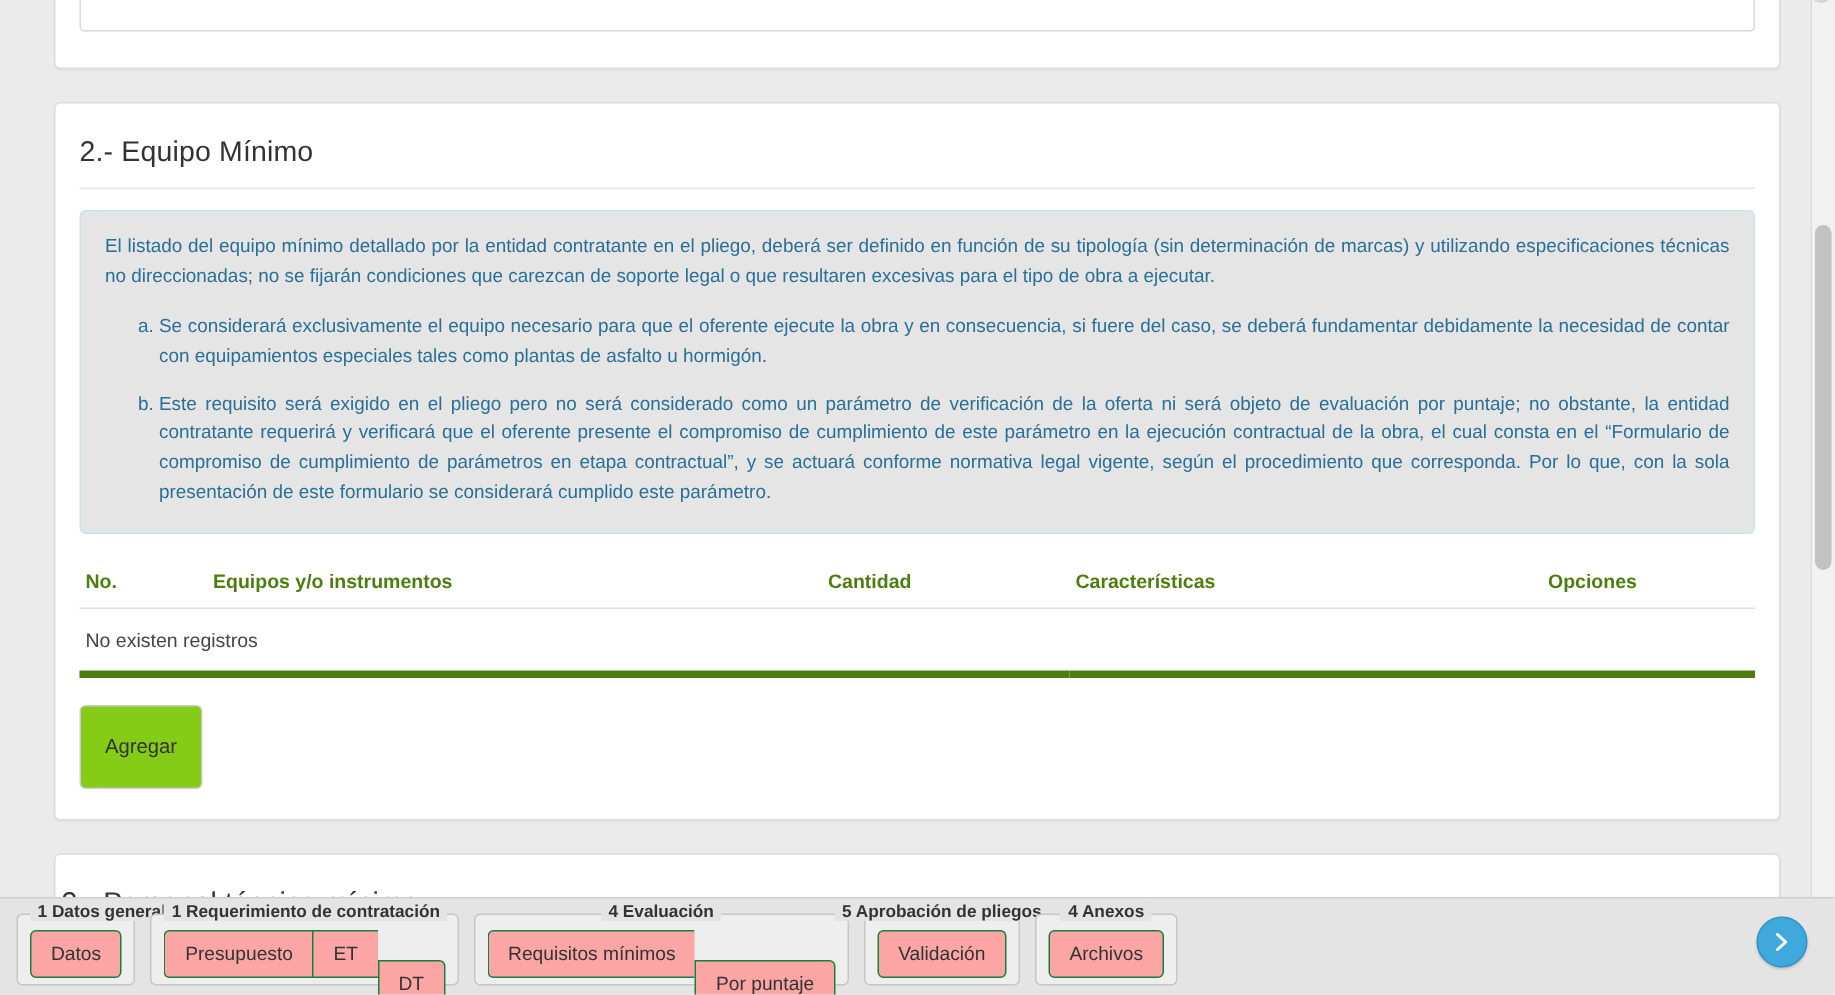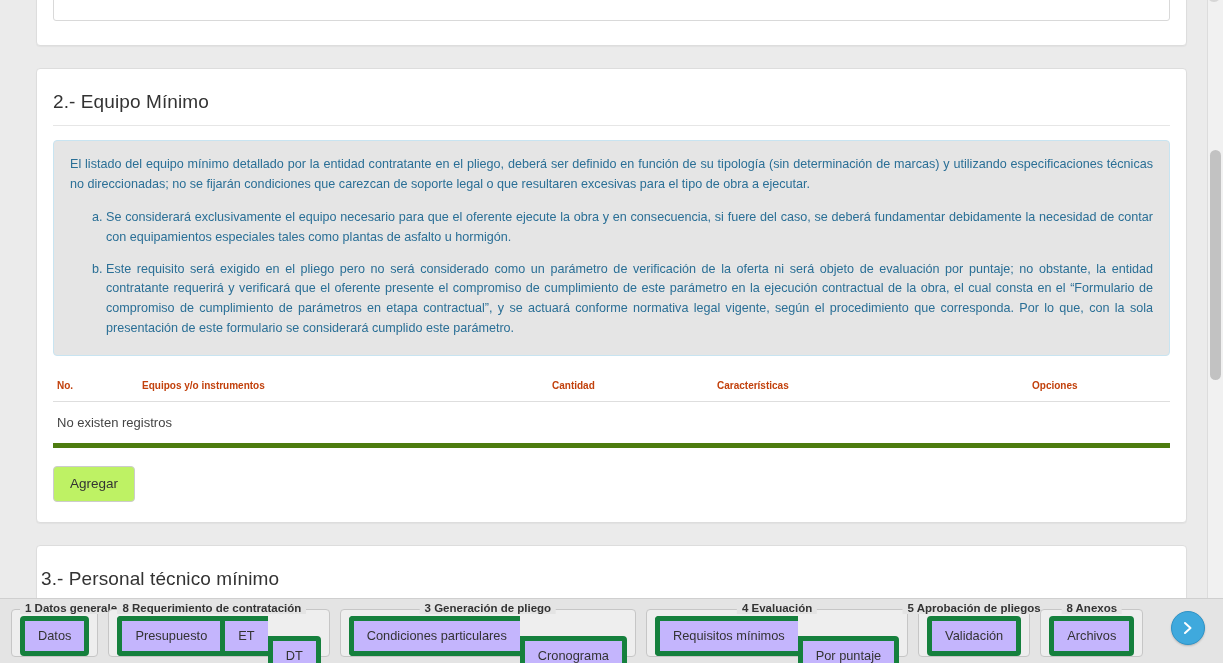--- a/index.html
+++ b/index.html
@@ -84,39 +84,39 @@
 
   table.data-table {
     width: 100%;
     border-collapse: collapse;
     margin-top: 18px;
     font-size: 13px;
   }
   table.data-table th {
     text-align: left;
     font-weight: bold;
-    color: #c2410c;
-    font-size: 10px;
+    color: #4d7c0f;
+    font-size: 13px;
     padding: 6px 4px 10px 4px;
     border-bottom: 1px solid #dedede;
   }
   table.data-table td {
     padding: 13px 4px 13px 4px;
     color: #444;
     font-size: 13px;
     border-bottom: 5px solid #4d7c0f;
   }
 
   .btn-default {
     display: inline-block;
     margin-top: 18px;
-    padding: 8px 16px;
+    padding: 18px 16px;
     font-size: 13.5px;
     color: #333;
-    background: #bef264;
+    background: #84cc16;
     border: 1px solid #cccccc;
     border-radius: 4px;
     cursor: pointer;
     line-height: 1.3;
   }
 
   .panel-bottom { padding: 18px 16px 0 4px; }
   .panel-bottom h2 {
     border-bottom: none;
     margin-bottom: 0;
@@ -155,22 +155,22 @@
     font-size: 11.5px;
     font-weight: bold;
     color: #333;
     white-space: nowrap;
   }
   .wizard-group.centered .legend {
     left: 50%;
     transform: translateX(-50%);
   }
   .wizard-btn {
-    background: #c4b5fd;
-    border: 5px solid #15803d;
+    background: #fca5a5;
+    border: 1px solid #15803d;
     color: #333;
     font-size: 12.8px;
     padding: 7px 13px;
     cursor: pointer;
     white-space: nowrap;
     line-height: 1.25;
   }
   .wizard-btn.single { border-radius: 4px; }
   .wizard-btn.first { border-radius: 4px 0 0 4px; border-right: none; }
   .wizard-btn.mid { border-right: none; text-align: center; }
@@ -274,45 +274,40 @@
   </div>
 
   <div class="wizard-bar">
 
     <div class="wizard-group">
       <span class="legend">1 Datos generales</span>
       <button class="wizard-btn single">Datos</button>
     </div>
 
     <div class="wizard-group">
-      <span class="legend">8 Requerimiento de contratación</span>
+      <span class="legend">1 Requerimiento de contratación</span>
       <button class="wizard-btn first">Presupuesto</button>
       <button class="wizard-btn mid">ET</button>
       <button class="wizard-btn last">DT</button>
     </div>
 
-    <div class="wizard-group centered">
-      <span class="legend">3 Generación de pliego</span>
-      <button class="wizard-btn first">Condiciones particulares</button>
-      <button class="wizard-btn last">Cronograma</button>
-    </div>
 
     <div class="wizard-group centered">
       <span class="legend">4 Evaluación</span>
       <button class="wizard-btn first">Requisitos mínimos</button>
       <button class="wizard-btn last">Por puntaje</button>
     </div>
 
     <div class="wizard-group centered">
       <span class="legend">5 Aprobación de pliegos</span>
       <button class="wizard-btn single">Validación</button>
     </div>
 
     <div class="wizard-group centered">
-      <span class="legend">8 Anexos</span>
+      <span class="legend">4 Anexos</span>
       <button class="wizard-btn single">Archivos</button>
     </div>
 
     <div class="next-btn">
       <span>
         <svg width="16" height="16" viewBox="0 0 16 16" aria-hidden="true">
           <path d="M5 3 L10.5 8 L5 13" fill="none" stroke="#ffffff" stroke-width="2" stroke-linecap="round" stroke-linejoin="round"></path>
         </svg>
       </span>
     </div>

